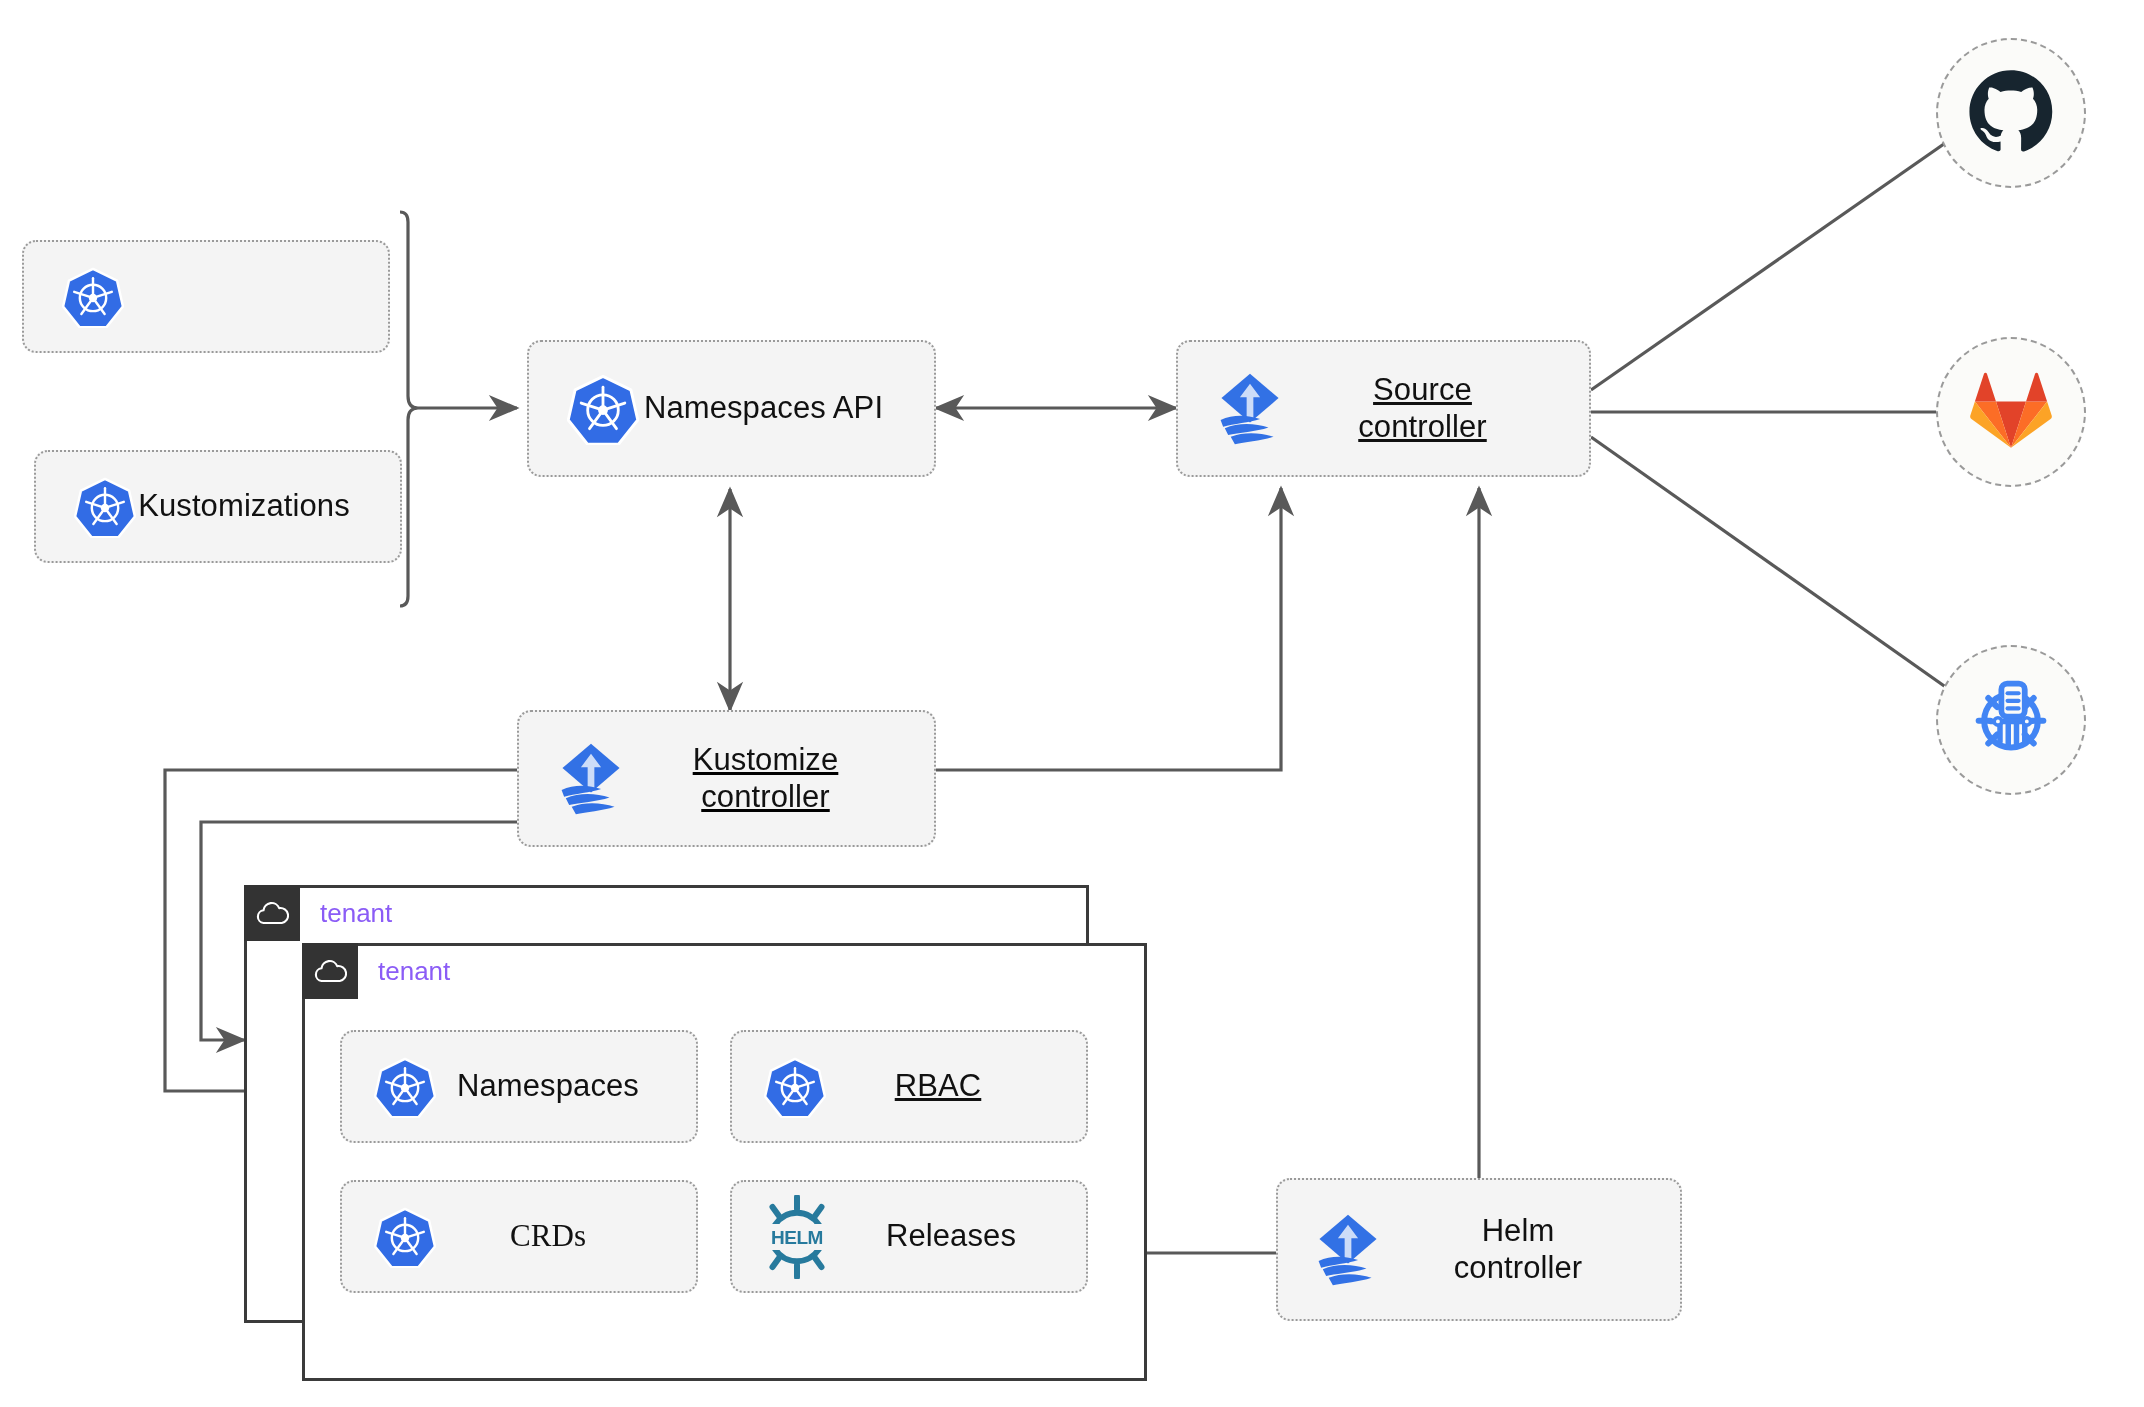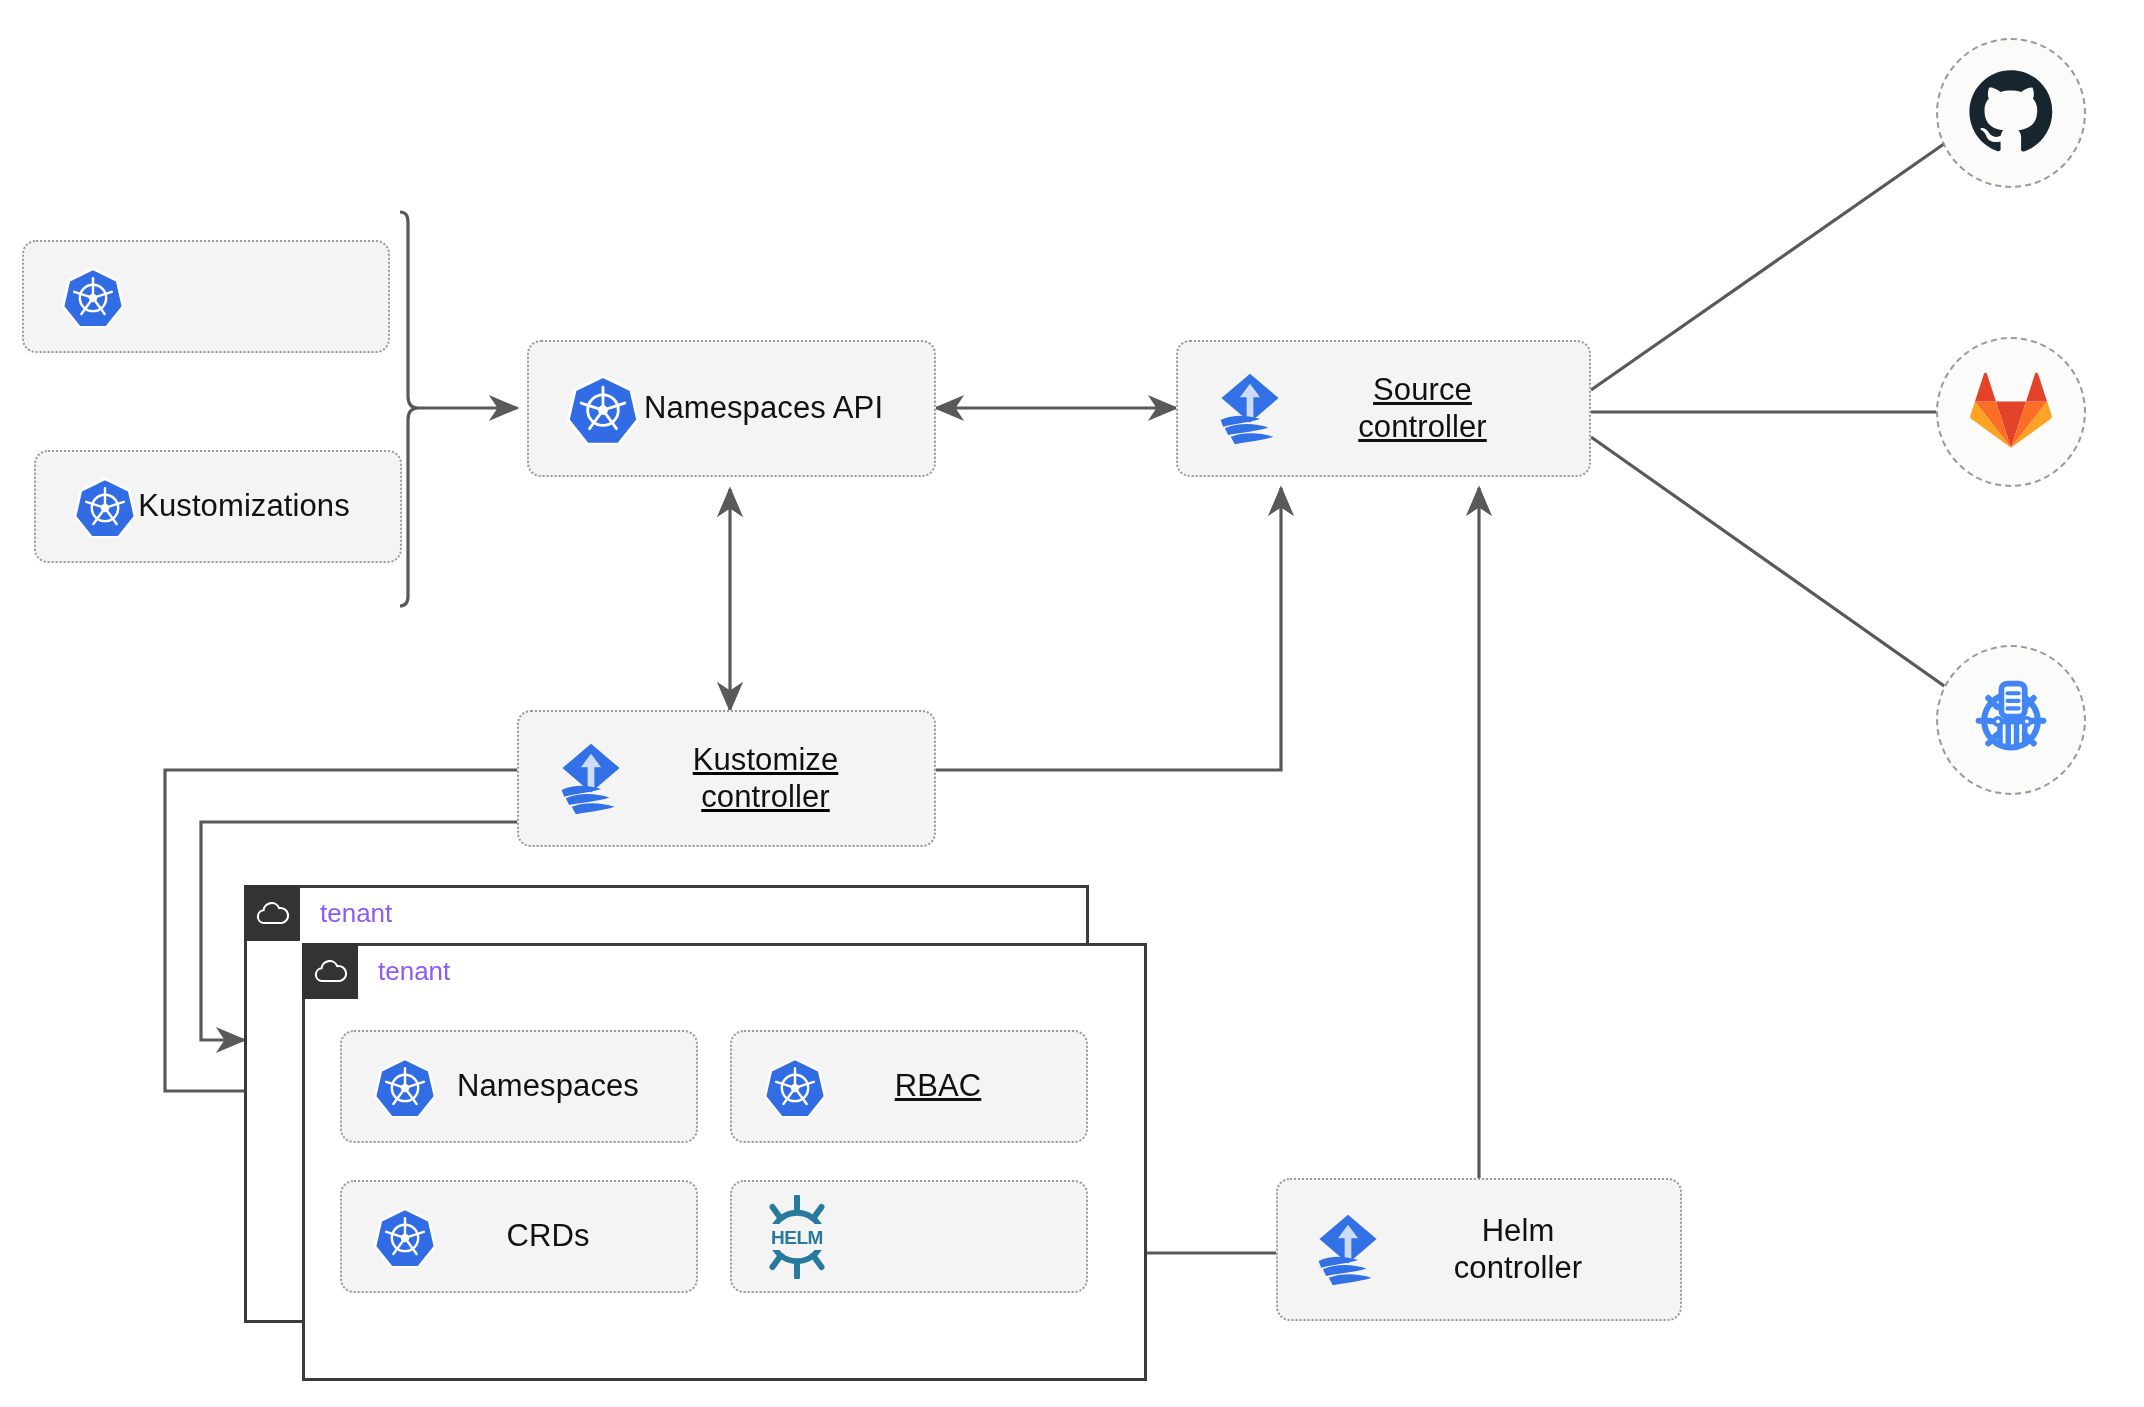--- a/index.html
+++ b/index.html
@@ -384,35 +384,36 @@
           <circle cx="32" cy="33" r="13.6"></circle>
           <circle cx="32" cy="33" r="3.1" fill="#ffffff"></circle>
           <line x1="32" y1="33" x2="32" y2="12.6"></line>
           <line x1="32" y1="33" x2="51.4" y2="26.7"></line>
           <line x1="32" y1="33" x2="44" y2="49.5"></line>
           <line x1="32" y1="33" x2="20" y2="49.5"></line>
           <line x1="32" y1="33" x2="12.6" y2="26.7"></line>
         </g>
       </svg>
     </span>
-    <span class="blabel" style="padding-left:58px;">CRDs</span>
+    <span class="blabel" style="padding-left:58px;font-family:Liberation Serif, serif;">CRDs</span>
   </div>
 
   <div class="rbox" style="left:730px; top:1180px; width:358px; height:113px;">
     <span class="bicon" style="left:26px; top:50%; transform:translateY(-50%); width:78px; height:84px;">
       <svg width="78" height="84" viewBox="0 0 78 84" aria-hidden="true">
         <g stroke="#277a9d" stroke-width="6" fill="none" stroke-linecap="round">
           <path d="M17,30 A26,26 0 0 1 61,30"></path>
           <path d="M17,54 A26,26 0 0 0 61,54"></path>
           <line x1="39" y1="2" x2="39" y2="14"></line>
           <line x1="39" y1="70" x2="39" y2="82"></line>
           <line x1="14.5" y1="12" x2="21" y2="21"></line>
           <line x1="63.5" y1="12" x2="57" y2="21"></line>
           <line x1="14.5" y1="72" x2="21" y2="63"></line>
           <line x1="63.5" y1="72" x2="57" y2="63"></line>
         </g>
         <rect x="0" y="29" width="78" height="26" fill="#f4f4f4"></rect>
         <text class="helm-word" x="39" y="49" text-anchor="middle" fill="#277a9d">HELM</text>
       </svg>
     </span>
+    <span class="blabel" style="padding-left:84px;">Releases</span>
   </div>
 
 </div>
 
 </body></html>

